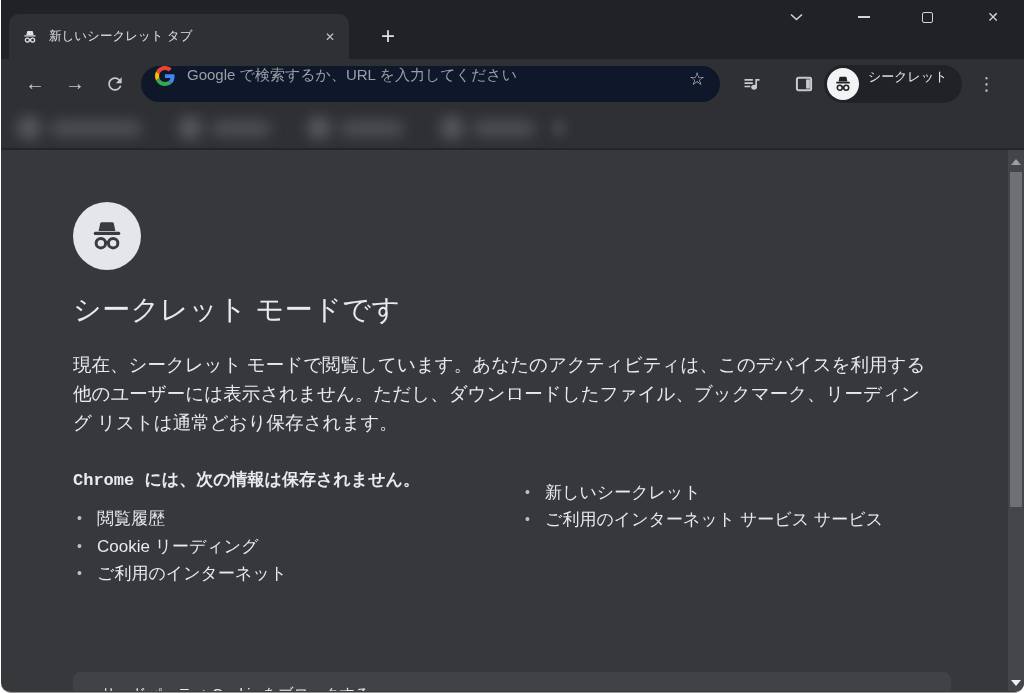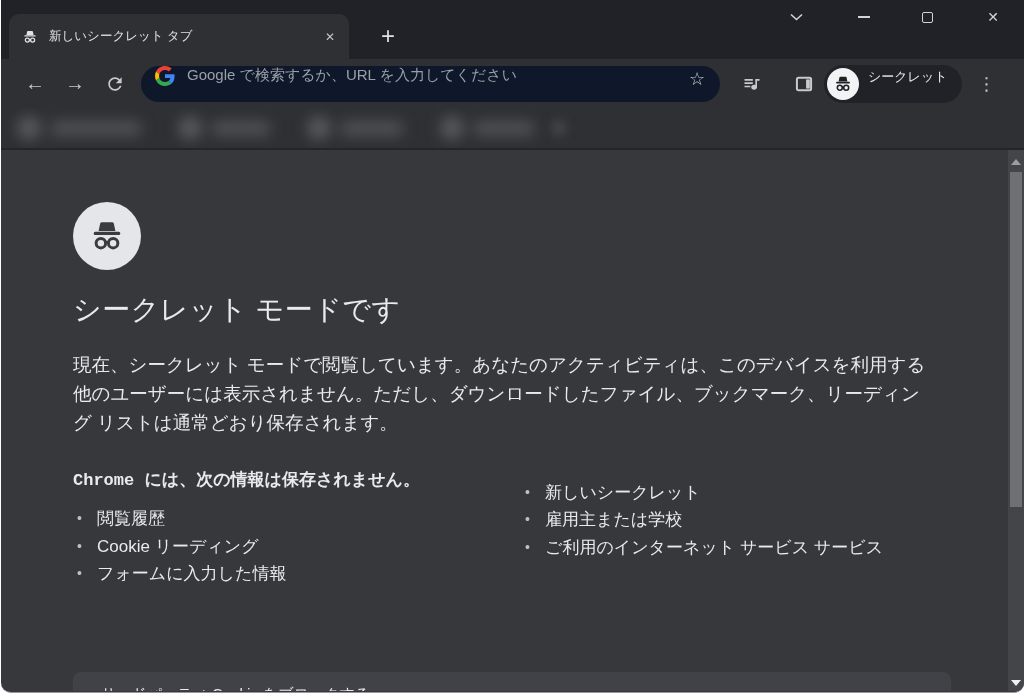--- a/index.html
+++ b/index.html
@@ -218,27 +218,26 @@
     <h1 class="heading">シークレット モードです</h1>
 
     <p class="body-text">現在、シークレット モードで閲覧しています。あなたのアクティビティは、このデバイスを利用する他のユーザーには表示されません。ただし、ダウンロードしたファイル、ブックマーク、リーディング リストは通常どおり保存されます。</p>
 
     <div class="columns">
       <div class="col-left">
         <div class="col-header">Chrome には、次の情報は保存されません。</div>
         <ul class="col-list">
           <li>閲覧履歴</li>
           <li>Cookie リーディング</li>
-          <li>フォームに入力した情報</li>
+          <li>ご利用のインターネット</li>
         </ul>
       </div>
       <div class="col-right">
         <ul class="col-list">
           <li>新しいシークレット</li>
-          <li>雇用主または学校</li>
           <li>ご利用のインターネット サービス サービス</li>
         </ul>
       </div>
     </div>
 
     <div class="cookie-card">
       <div class="cookie-card-label">サードパーティ Cookie をブロックする</div>
     </div>
 
     <div class="scrollbar">

